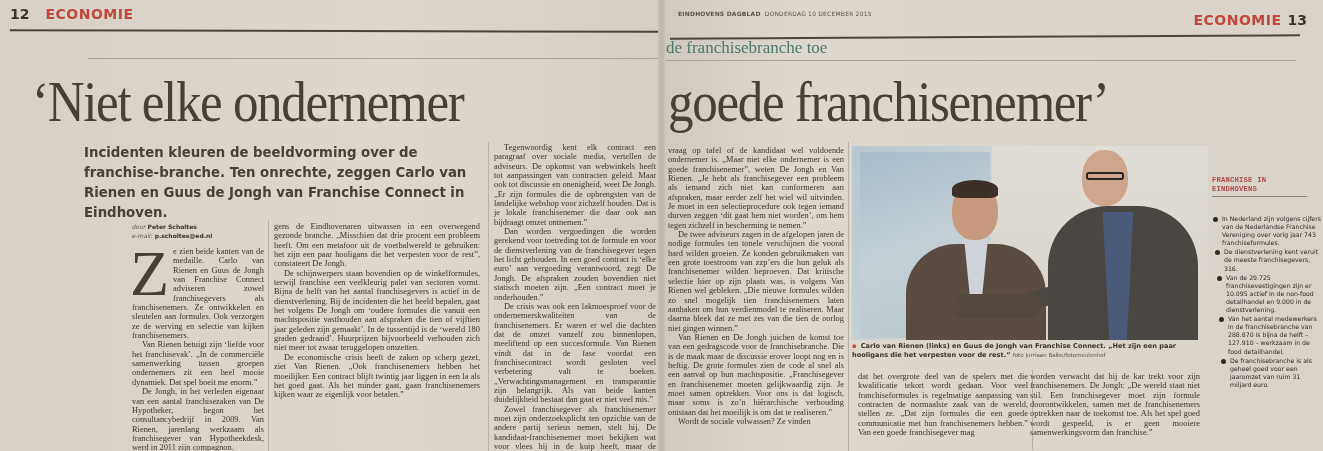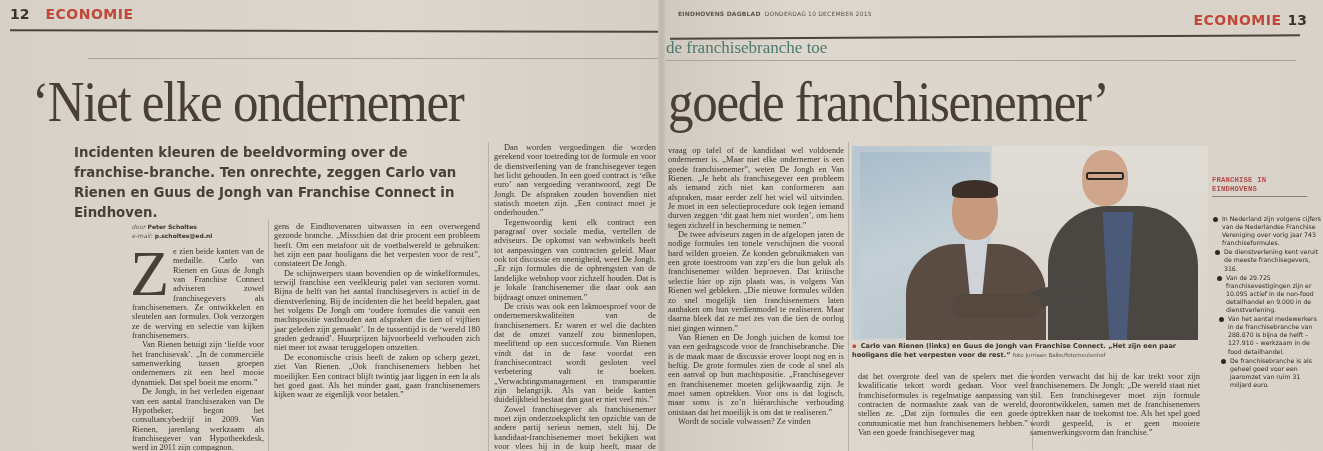--- a/index.html
+++ b/index.html
@@ -30,21 +30,21 @@
   .kicker { position: absolute; font-family: "Liberation Serif", serif; font-size: 17px; color: #4e7a6e; white-space: nowrap; }
   .kicker-left { left: 82px; top: 35px; }
   .kicker-left .dot { color: #c0483a; font-size: 12px; margin-right: 4px; vertical-align: 2px; }
   .kicker-right { left: 4px; top: 38px; }
   .kicker-rule { position: absolute; height: 1px; background: #a9a398; }
 
   .headline { position: absolute; font-family: "Liberation Serif", serif; font-size: 58px; color: #4a3f36; white-space: nowrap; letter-spacing: -1.5px; transform: scaleX(0.88); transform-origin: left top; }
   .headline-left { left: 32px; top: 68px; }
   .headline-right { left: 6px; top: 68px; }
 
-  .intro { position: absolute; left: 74px; top: 143px; width: 400px; font-family: "DejaVu Sans", sans-serif; font-weight: bold; font-size: 13.3px; line-height: 20px; color: #4a403a; }
+  .intro { position: absolute; left: 84px; top: 143px; width: 400px; font-family: "DejaVu Sans", sans-serif; font-weight: bold; font-size: 13.3px; line-height: 20px; color: #4a403a; }
 
   .byline { position: absolute; left: 132px; top: 222px; font-family: "DejaVu Sans", sans-serif; font-size: 6px; line-height: 9px; color: #5a544d; }
   .byline b { color: #3a342e; }
   .byline i { font-style: italic; }
 
   .col { position: absolute; font-size: 8.4px; line-height: 9.35px; text-align: justify; color: #3a342e; hyphens: manual; }
   .col p { text-indent: 10px; }
   .col p.noind { text-indent: 0; }
   .col-divider { position: absolute; width: 1px; background: #b7b0a5; }
 
@@ -105,22 +105,22 @@
   <div class="col-divider" style="left:268px;top:220px;height:231px;"></div>
 
   <div class="col" style="left:274px;top:222px;width:206px;">
     <p class="noind">gens de Eindhovenaren uitwassen in een overwegend gezonde branche. „Misschien dat drie procent een probleem heeft. Om een metafoor uit de voetbalwereld te gebruiken: het zijn een paar hooligans die het verpesten voor de rest”, constateert De Jongh.</p>
     <p>De schijnwerpers staan bovendien op de winkelformules, terwijl franchise een veelkleurig palet van sectoren vormt. Bijna de helft van het aantal franchisegevers is actief in de dienstverlening. Bij de incidenten die het beeld bepalen, gaat het volgens De Jongh om ‘oudere formules die vanuit een machtspositie vasthouden aan afspraken die tien of vijftien jaar geleden zijn gemaakt’. In de tussentijd is de ‘wereld 180 graden gedraaid’. Huurprijzen bijvoorbeeld verhouden zich niet meer tot zwaar teruggelopen omzetten.</p>
     <p>De economische crisis heeft de zaken op scherp gezet, ziet Van Rienen. „Ook franchisenemers hebben het moeilijker. Een contract blijft twintig jaar liggen in een la als het goed gaat. Als het minder gaat, gaan franchisenemers kijken waar ze eigenlijk voor betalen.”</p>
   </div>
   <div class="col-divider" style="left:488px;top:142px;height:309px;"></div>
 
   <div class="col" style="left:494px;top:143px;width:162px;">
+    <p>Tegenwoordig kent elk contract een paragraaf over sociale media, vertellen de adviseurs. De opkomst van webwinkels heeft tot aanpassingen van contracten geleid. Maar ook tot discussie en onenigheid, weet De Jongh. „Er zijn formules die de opbrengsten van de landelijke webshop voor zichzelf houden. Dat is je lokale franchisenemer die daar ook aan bijdraagt omzet ontnemen.”</p>
     <p>Dan worden vergoedingen die worden gerekend voor toetreding tot de formule en voor de dienstverlening van de franchisegever tegen het licht gehouden. In een goed contract is ‘elke euro’ aan vergoeding verantwoord, zegt De Jongh. De afspraken zouden bovendien niet statisch moeten zijn. „Een contract moet je onderhouden.”</p>
-    <p>Tegenwoordig kent elk contract een paragraaf over sociale media, vertellen de adviseurs. De opkomst van webwinkels heeft tot aanpassingen van contracten geleid. Maar ook tot discussie en onenigheid, weet De Jongh. „Er zijn formules die de opbrengsten van de landelijke webshop voor zichzelf houden. Dat is je lokale franchisenemer die daar ook aan bijdraagt omzet ontnemen.”</p>
     <p>De crisis was ook een lakmoesproef voor de ondernemerskwaliteiten van de franchisenemers. Er waren er wel die dachten dat de omzet vanzelf zou binnenlopen, meeliftend op een succesformule. Van Rienen vindt dat in de fase voordat een franchisecontract wordt gesloten veel verbetering valt te boeken. „Verwachtingsmanagement en transparantie zijn belangrijk. Als van beide kanten duidelijkheid bestaat dan gaat er niet veel mis.”</p>
     <p>Zowel franchisegever als franchisenemer moet zijn onderzoeksplicht ten opzichte van de andere partij serieus nemen, stelt hij. De kandidaat-franchisenemer moet bekijken wat voor vlees hij in de kuip heeft, maar de franchisegever ook. In selectieprocedures komt de</p>
   </div>
 </div>
 
 <div class="gutter"></div>
 
 <div class="page page-right">
   <div class="folio-right-paper">
     <b>EINDHOVENS DAGBLAD</b><span>DONDERDAG 10 DECEMBER 2015</span>

